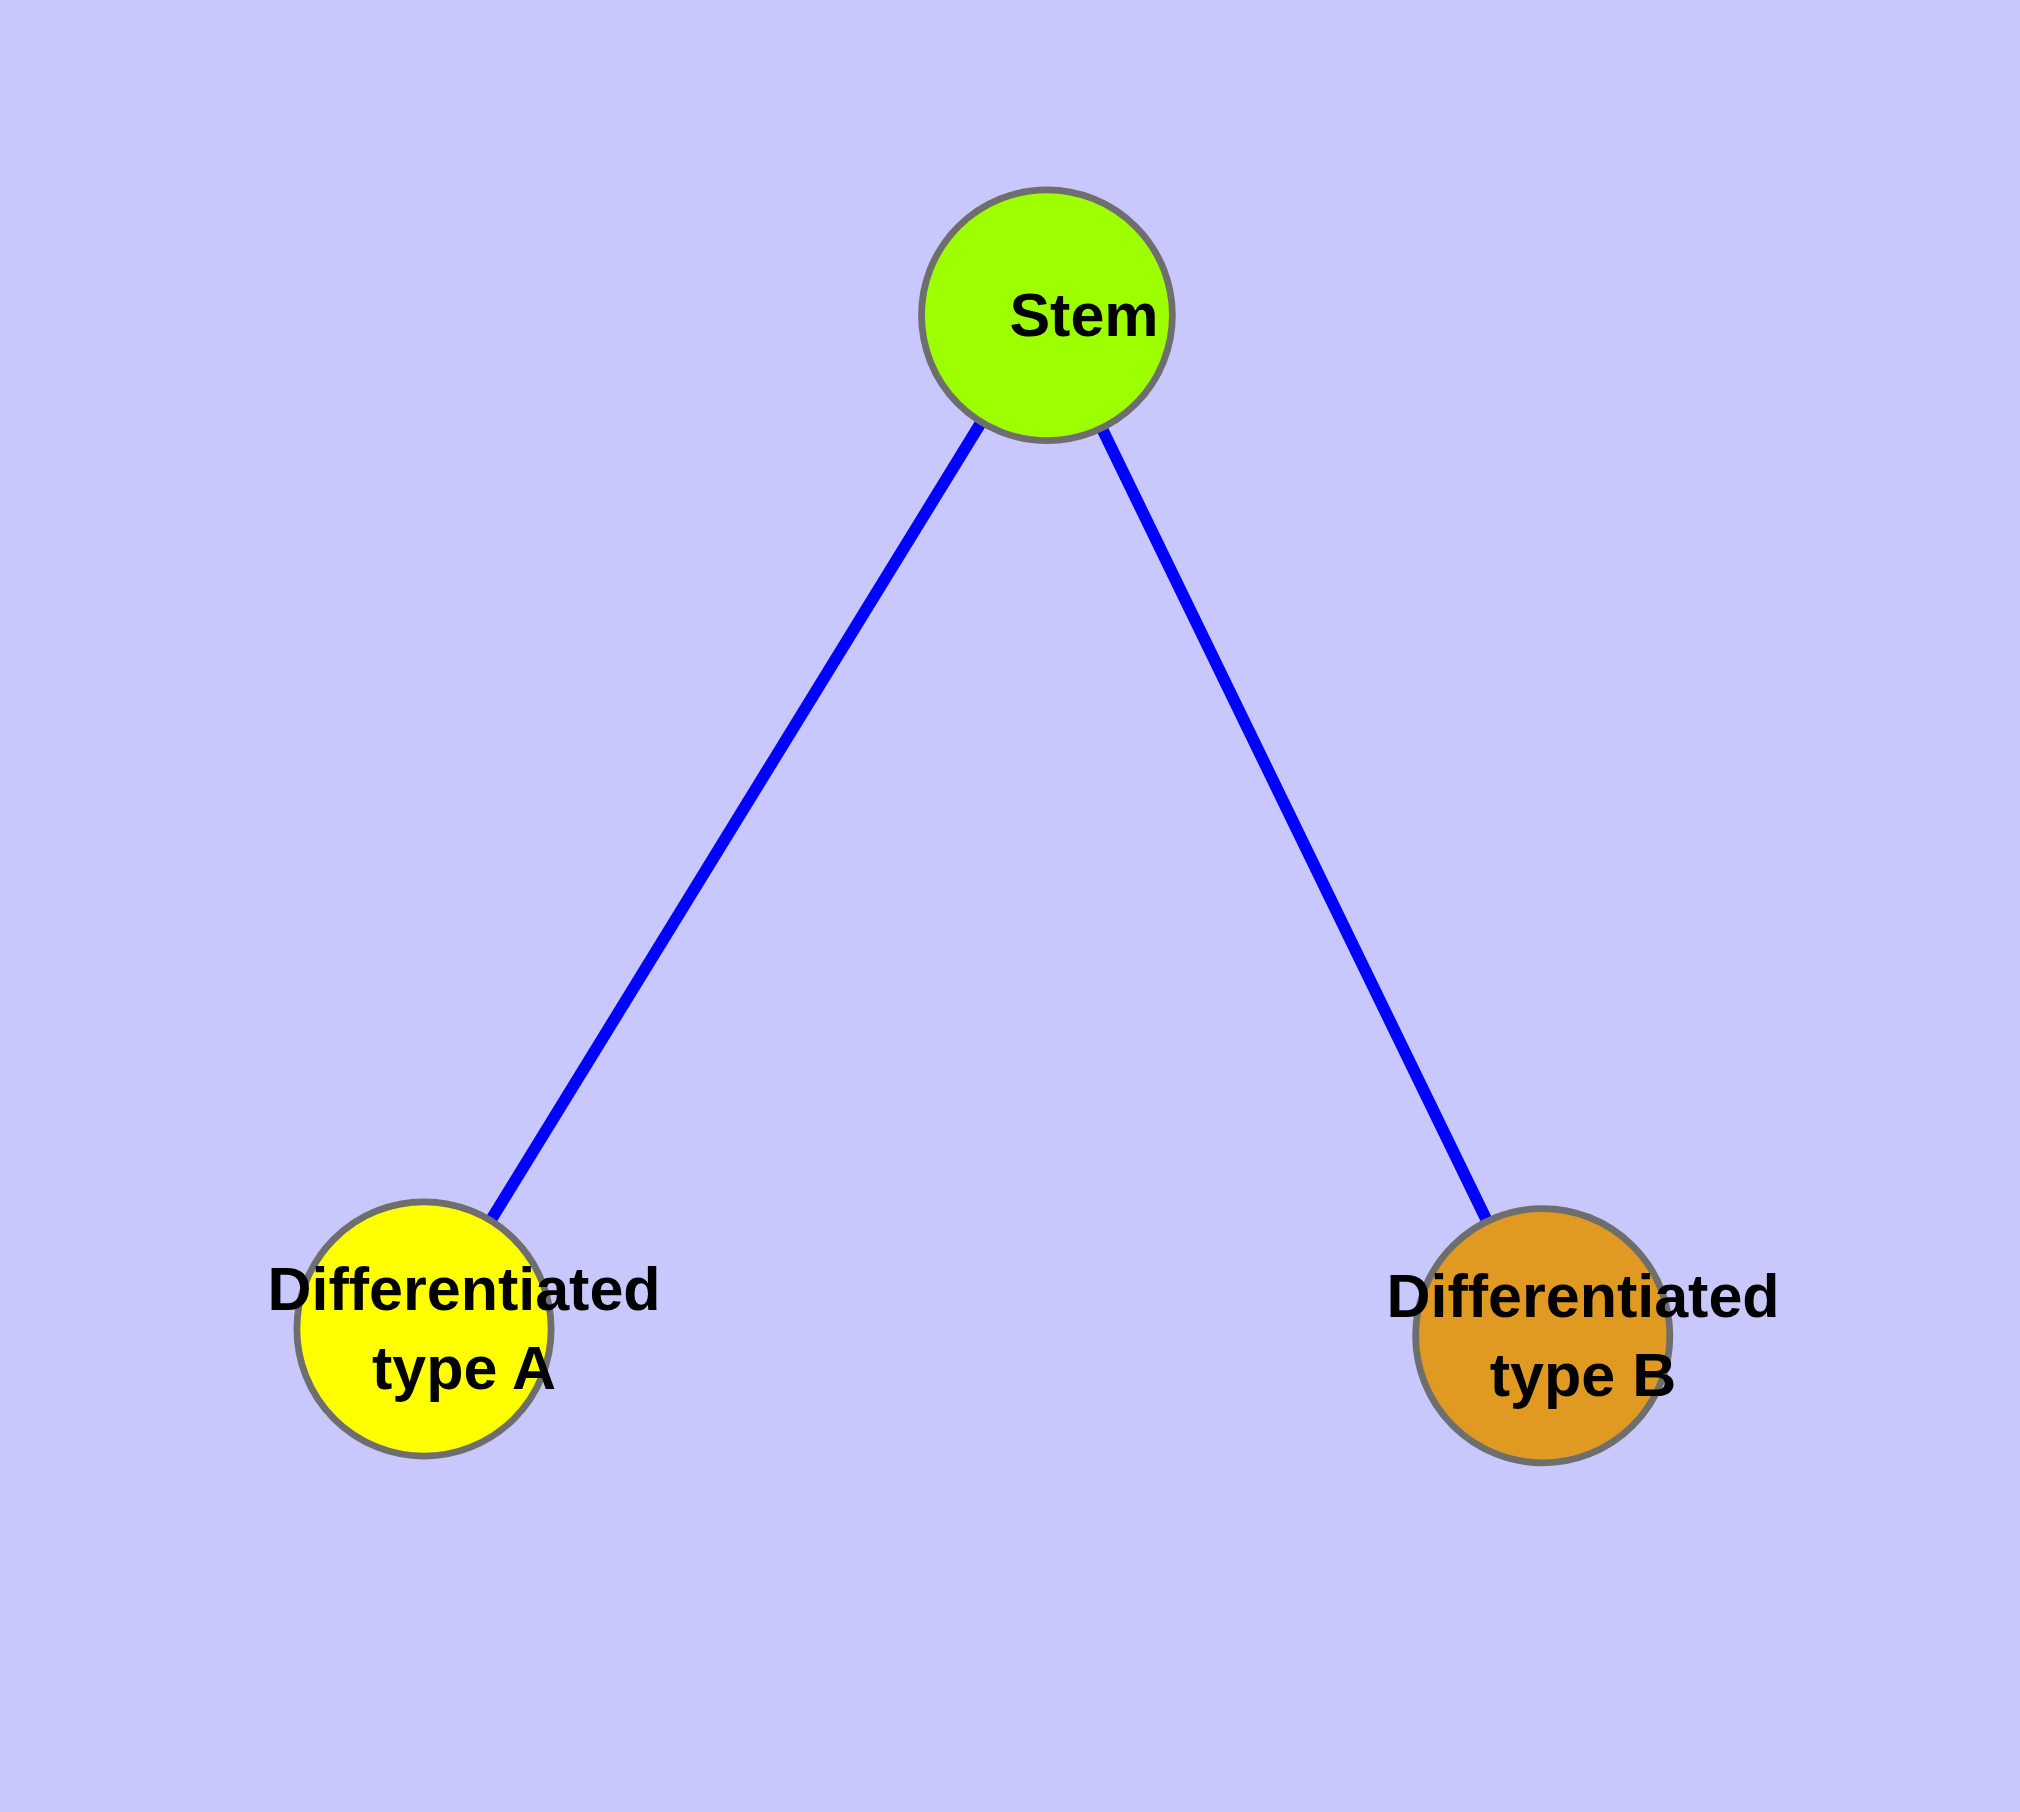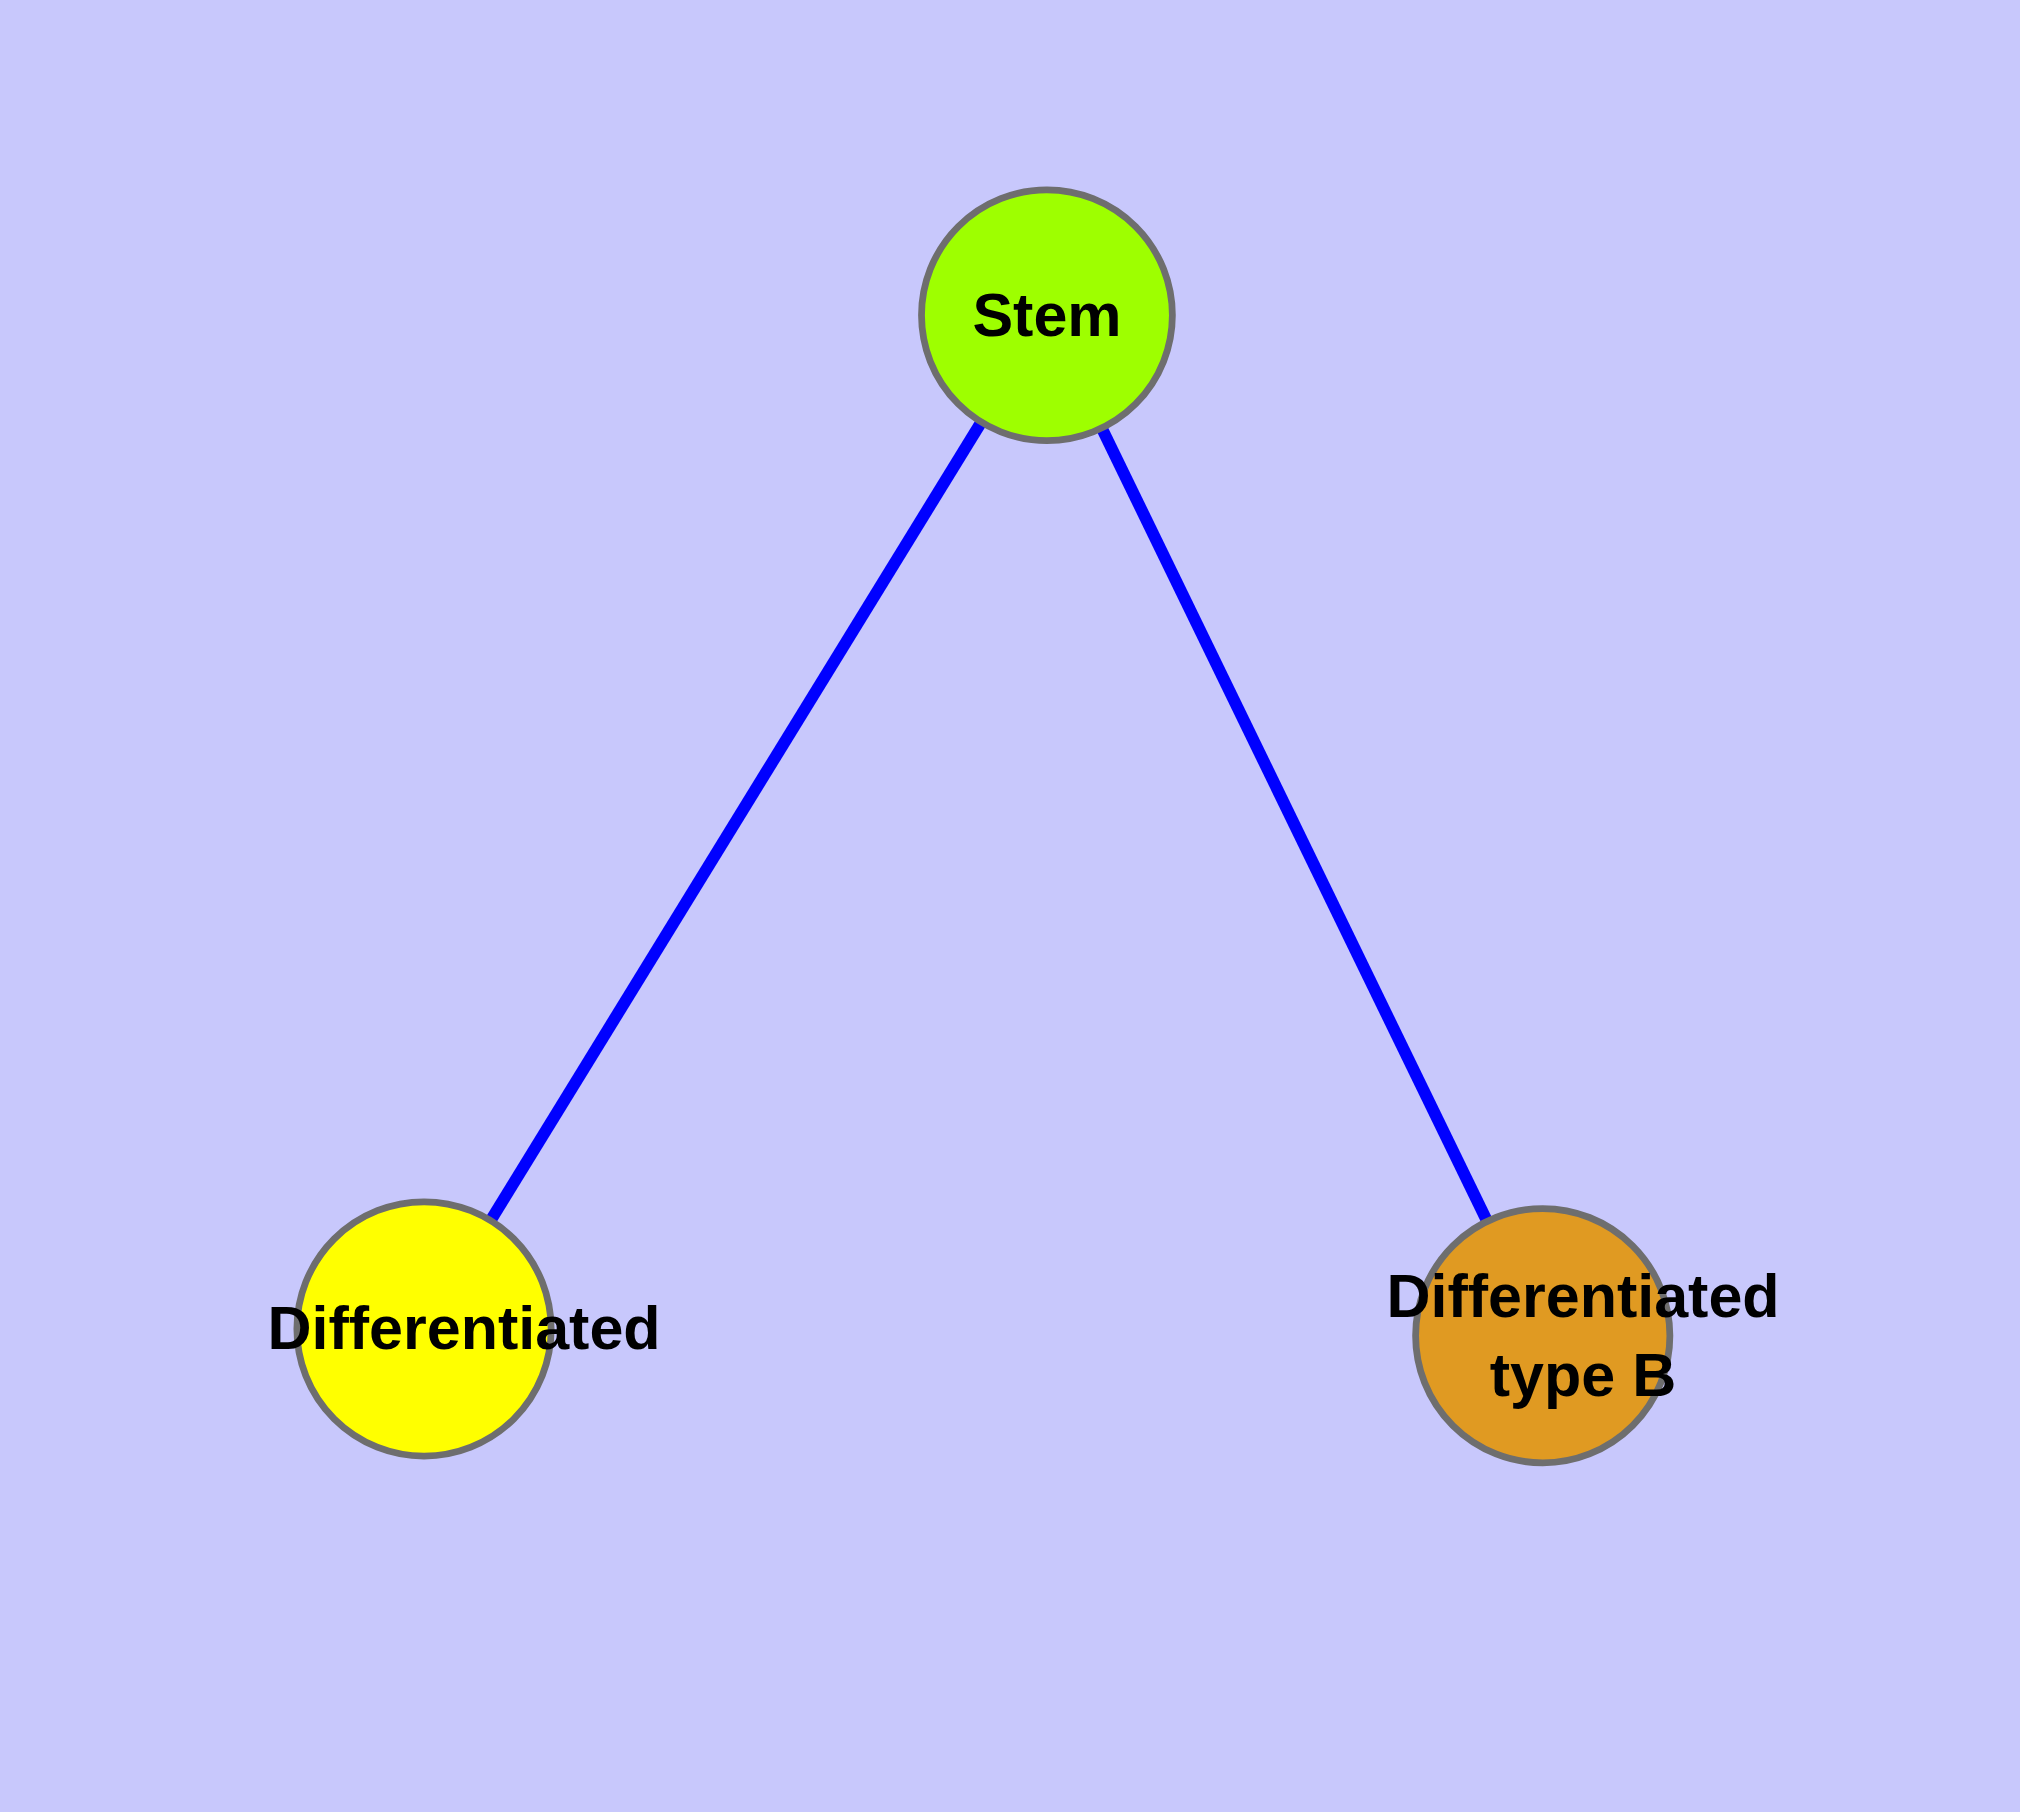--- a/index.html
+++ b/index.html
@@ -58,26 +58,27 @@
       <line id="edge-1" x1="1235" y1="372" x2="1820" y2="1576" stroke-linecap="butt" stroke="#0000ff" stroke-width="14"></line>
     </g>
 
     <g id="nodes-layer">
       <circle id="node-circle-0" cx="1235" cy="372" r="148" fill="#9eff00" stroke="#6e6e6e" stroke-width="8"></circle>
       <circle id="node-circle-1" cx="500" cy="1568" r="150" fill="#ffff00" stroke="#6e6e6e" stroke-width="8"></circle>
       <circle id="node-circle-2" cx="1820" cy="1576" r="150" fill="#e09a22" stroke="#6e6e6e" stroke-width="8"></circle>
     </g>
   </svg>
 
-  <div id="label-0" class="node-label" style="left: 1047px; top: 315px; font-size: 61px; color: rgb(0, 0, 0);">
+  <div id="label-0" class="node-label" style="left: 1084px; top: 315px; font-size: 61px; color: rgb(0, 0, 0);">
       <div>Stem</div>
     </div>
 
   <div id="label-1" class="node-label two-line" style="left: 424px; top: 1329px; font-size: 61px; color: rgb(0, 0, 0);">
       <div>Differentiated</div>
+      <div>type A</div>
     </div>
 
   <div id="label-2" class="node-label two-line" style="left: 1543px; top: 1336px; font-size: 61px; color: rgb(0, 0, 0);">
       <div>Differentiated</div>
       <div>type B</div>
     </div>
 
 </div>
 
 

